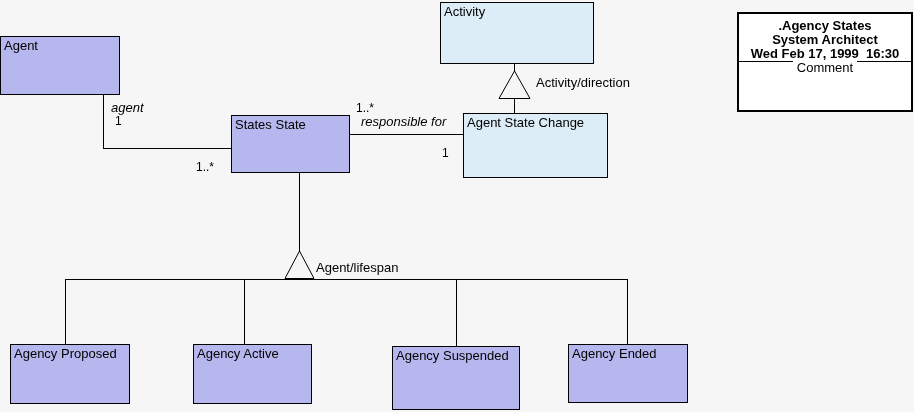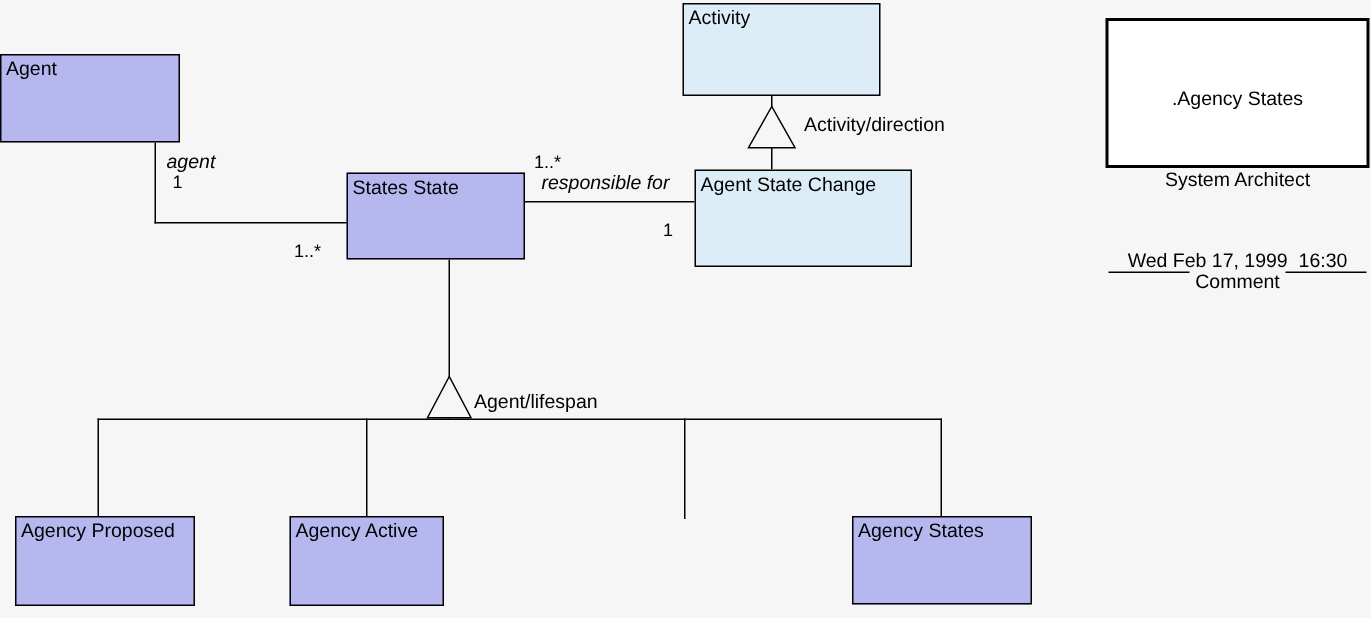--- a/index.html
+++ b/index.html
@@ -27,21 +27,21 @@
   .tri{position:absolute; z-index:2;}
   .elabel{position:absolute; z-index:4; white-space:nowrap; line-height:14px;}
   .italic{font-style:italic;}
   .mult{font-size:12px;}
   .title-box{
     position:absolute; left:737px; top:12px; width:176px; height:100px;
     box-sizing:border-box; background:var(--tb-bg); border:2px solid var(--line);
     text-align:center; z-index:5; padding-top:5px;
   }
   .tb-line{line-height:14px;}
-  .bold{font-weight:normal;margin-top:40px;}
+  .bold{font-weight:bold;}
   .pre{white-space:pre;text-align:center;}
   .tb-divider{display:flex; align-items:flex-start; height:16px;}
   .tb-divider .rule{flex:1; height:1px; background:var(--line);}
   .tb-divider-label{margin:0 4px; line-height:14px;}
 </style>
 </head>
 <body>
 
 <div class="canvas">
 
@@ -59,37 +59,40 @@
   <svg class="tri" style="left:498px;top:70px" width="33" height="30">
     <polygon points="16.5,1 1,28.5 32,28.5" fill="#f6f6f6" stroke="#000" stroke-width="1"></polygon>
   </svg>
   <svg class="tri" style="left:284px;top:250px" width="31" height="30">
     <polygon points="15.5,1 1,28.5 30,28.5" fill="#f6f6f6" stroke="#000" stroke-width="1"></polygon>
   </svg>
 
   <div class="node purple" style="left:0px;top:36px;width:120px;height:59px">
     <span class="node-label">Agent</span>
   </div>
-  <div class="node blue" style="left:455px;top:2px;width:132px;height:62px">
+  <div class="node blue" style="left:440px;top:2px;width:154px;height:62px">
     <span class="node-label">Activity</span>
   </div>
   <div class="node purple" style="left:231px;top:115px;width:119px;height:58px">
     <span class="node-label">States State</span>
   </div>
   <div class="node blue" style="left:463px;top:113px;width:145px;height:65px">
     <span class="node-label">Agent State Change</span>
   </div>
   <div class="node purple" style="left:10px;top:344px;width:120px;height:60px">
     <span class="node-label">Agency Proposed</span>
   </div>
-  <div class="node purple" style="left:193px;top:344px;width:103px;height:60px">
+  <div class="node purple" style="left:193px;top:344px;width:119px;height:60px">
     <span class="node-label">Agency Active</span>
   </div>
+  <div class="node purple" style="left:392px;top:346px;width:128px;height:64px">
+    <span class="node-label">Agency Suspended</span>
+  </div>
   <div class="node purple" style="left:568px;top:344px;width:120px;height:59px">
-    <span class="node-label">Agency States</span>
+    <span class="node-label">Agency Ended</span>
   </div>
 
   <span class="elabel italic" style="left:111px;top:101px">agent</span>
   <span class="elabel mult" style="left:115px;top:114px">1</span>
   <span class="elabel mult" style="left:196px;top:160px">1..*</span>
   <span class="elabel mult" style="left:356px;top:101px">1..*</span>
   <span class="elabel italic" style="left:361px;top:115px">responsible for</span>
   <span class="elabel mult" style="left:442px;top:146px">1</span>
   <span class="elabel" style="left:536px;top:76px">Activity/direction</span>
   <span class="elabel" style="left:316px;top:261px">Agent/lifespan</span>

